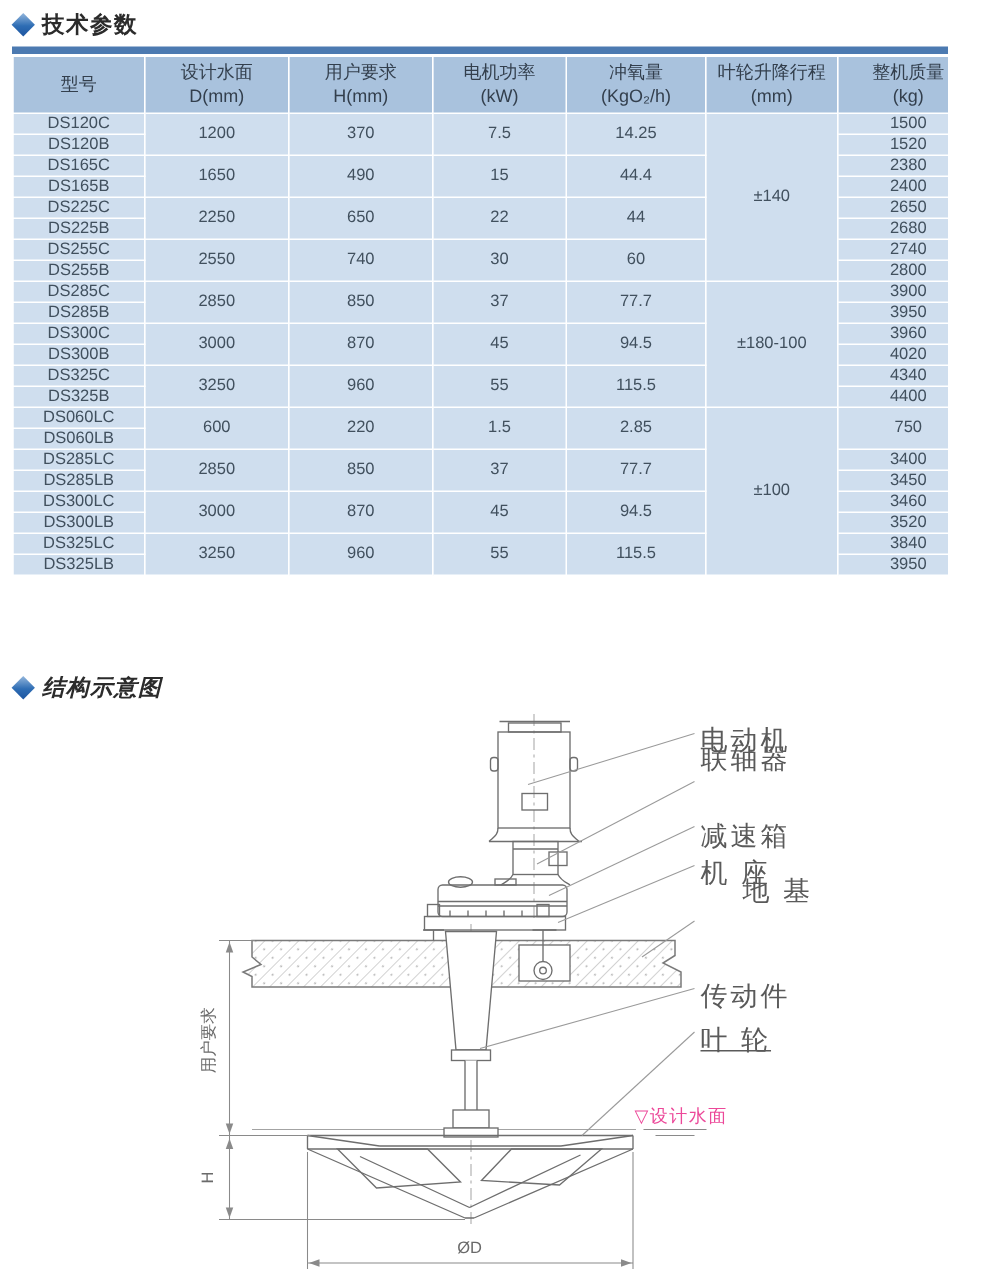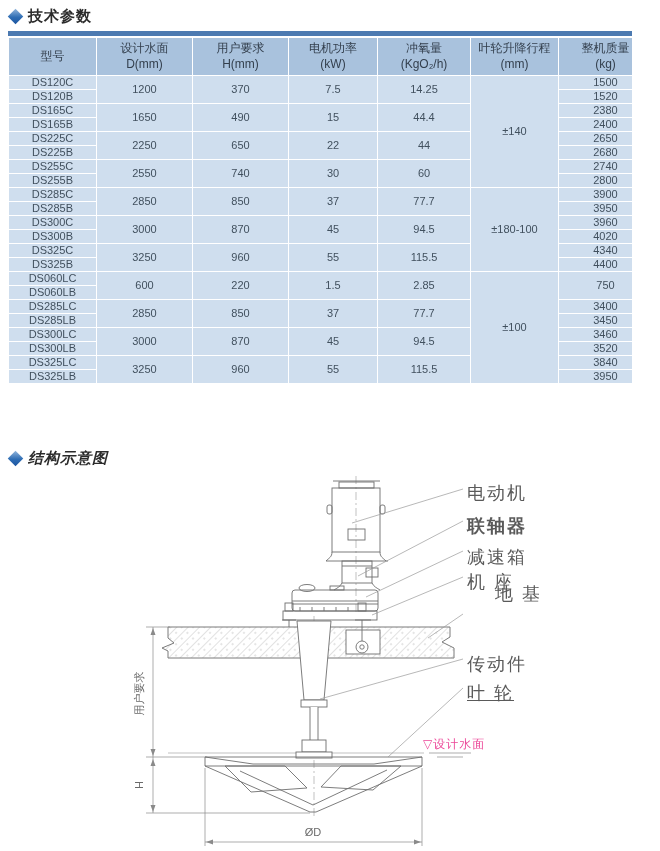--- a/index.html
+++ b/index.html
@@ -321,21 +321,21 @@
     <path class="leader" d="M463,521 L358,576"></path>
     <path class="leader" d="M463,551 L366,597"></path>
     <path class="leader" d="M463,577 L372,615"></path>
     <path class="leader" d="M463,614 L428,638"></path>
     <path class="leader" d="M463,659 L320,699"></path>
     <path class="leader" d="M463,688 L388,757"></path>
   </svg>
 
   <div id="part-labels">
       <div class="part-label" style="top: 481px;">电动机</div>
-      <div class="part-label" style="top: 514px; font-weight: bold;">联轴器</div>
+      <div class="part-label" style="top: 494px;">联轴器</div>
       <div class="part-label" style="top: 545px;">减速箱</div>
       <div class="part-label" style="top: 570px; text-align: right;">机 座</div>
       <div class="part-label" style="top: 582px; margin-left: 28px;">地 基</div>
       <div class="part-label" style="top: 652px;">传动件</div>
       <div class="part-label" style="top: 681px; text-decoration: underline;">叶 轮</div>
     </div>
 
   <div class="water-label">▽设计水面</div>
   <div class="dim-label" id="dim-user">用户要求</div>
   <div class="dim-label" id="dim-h">H</div>

